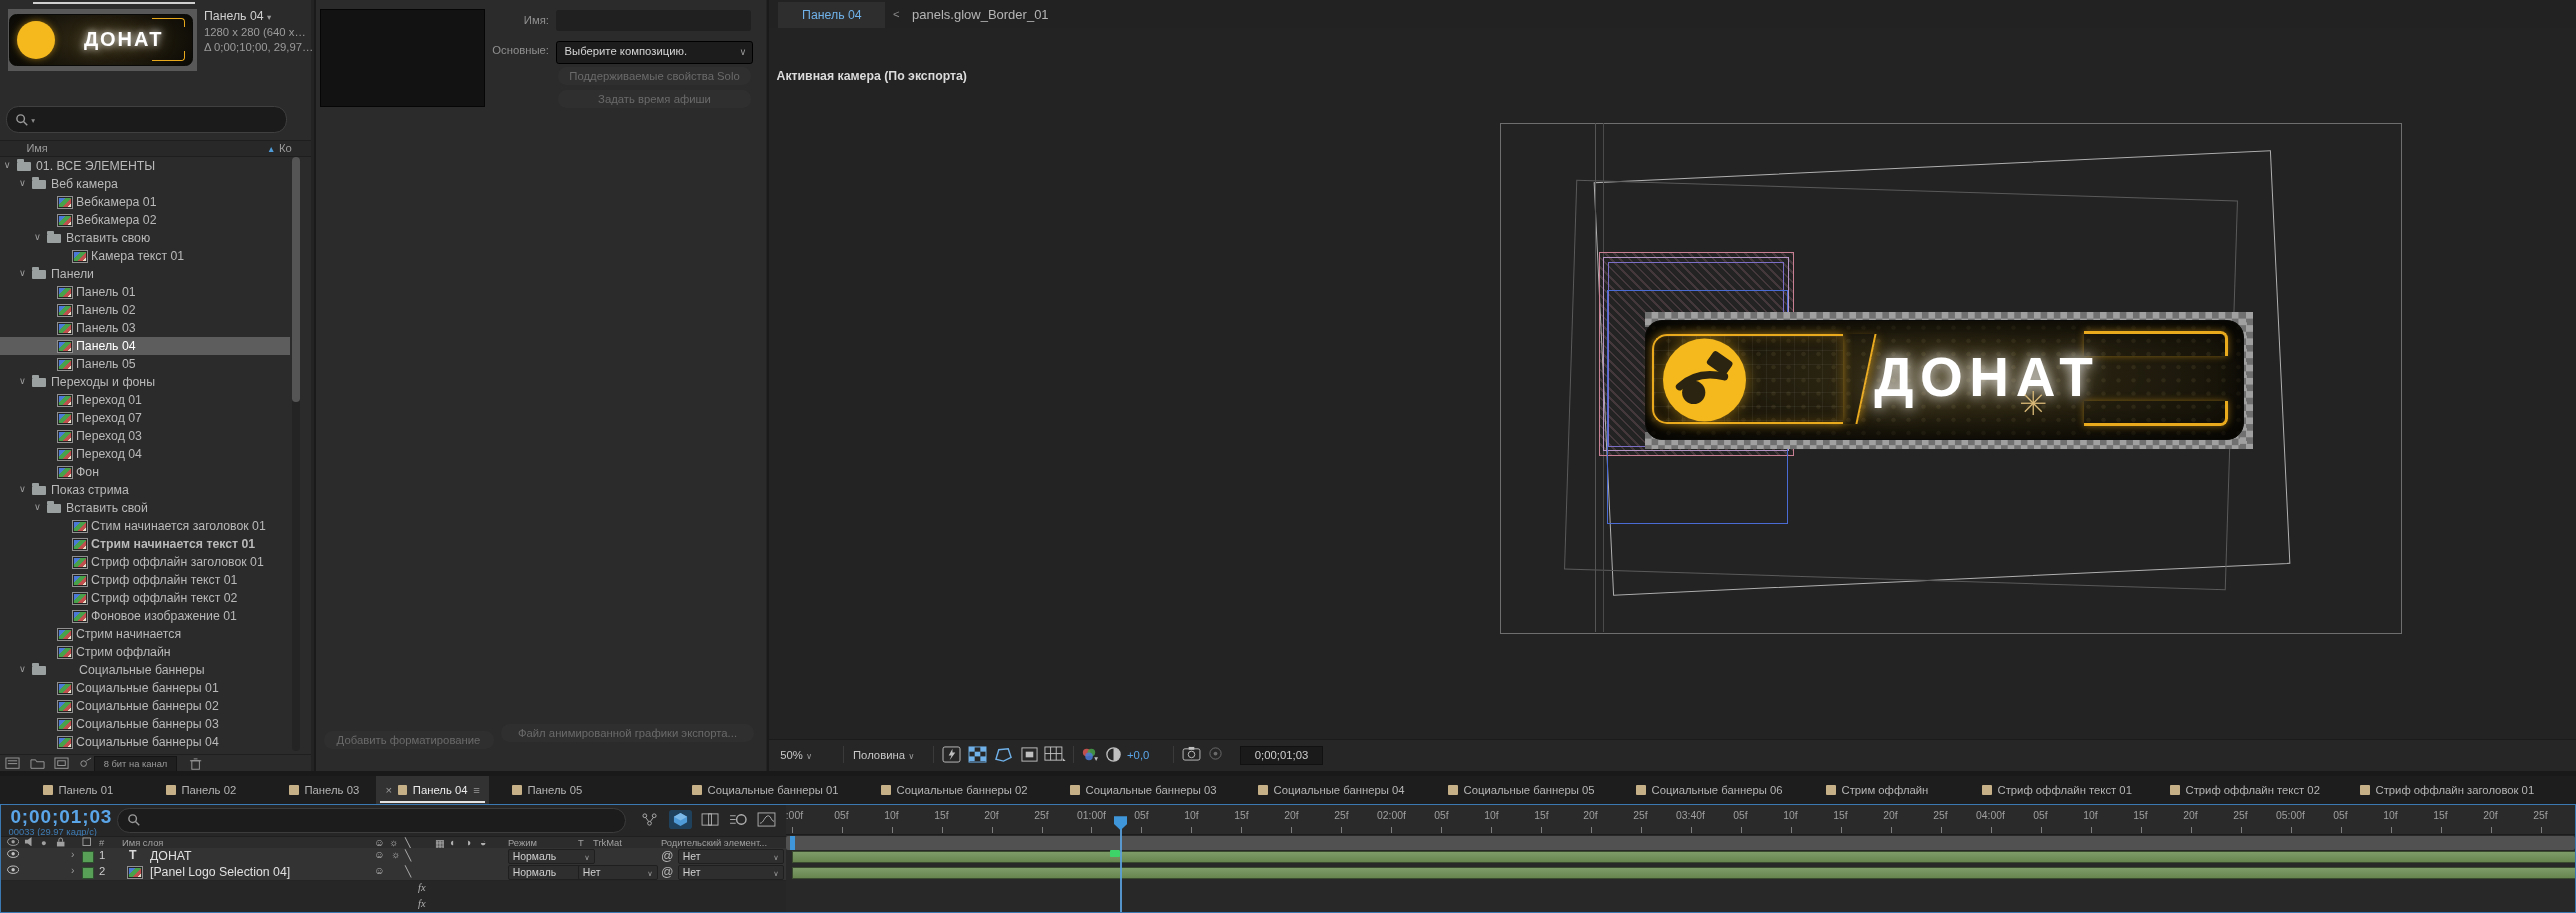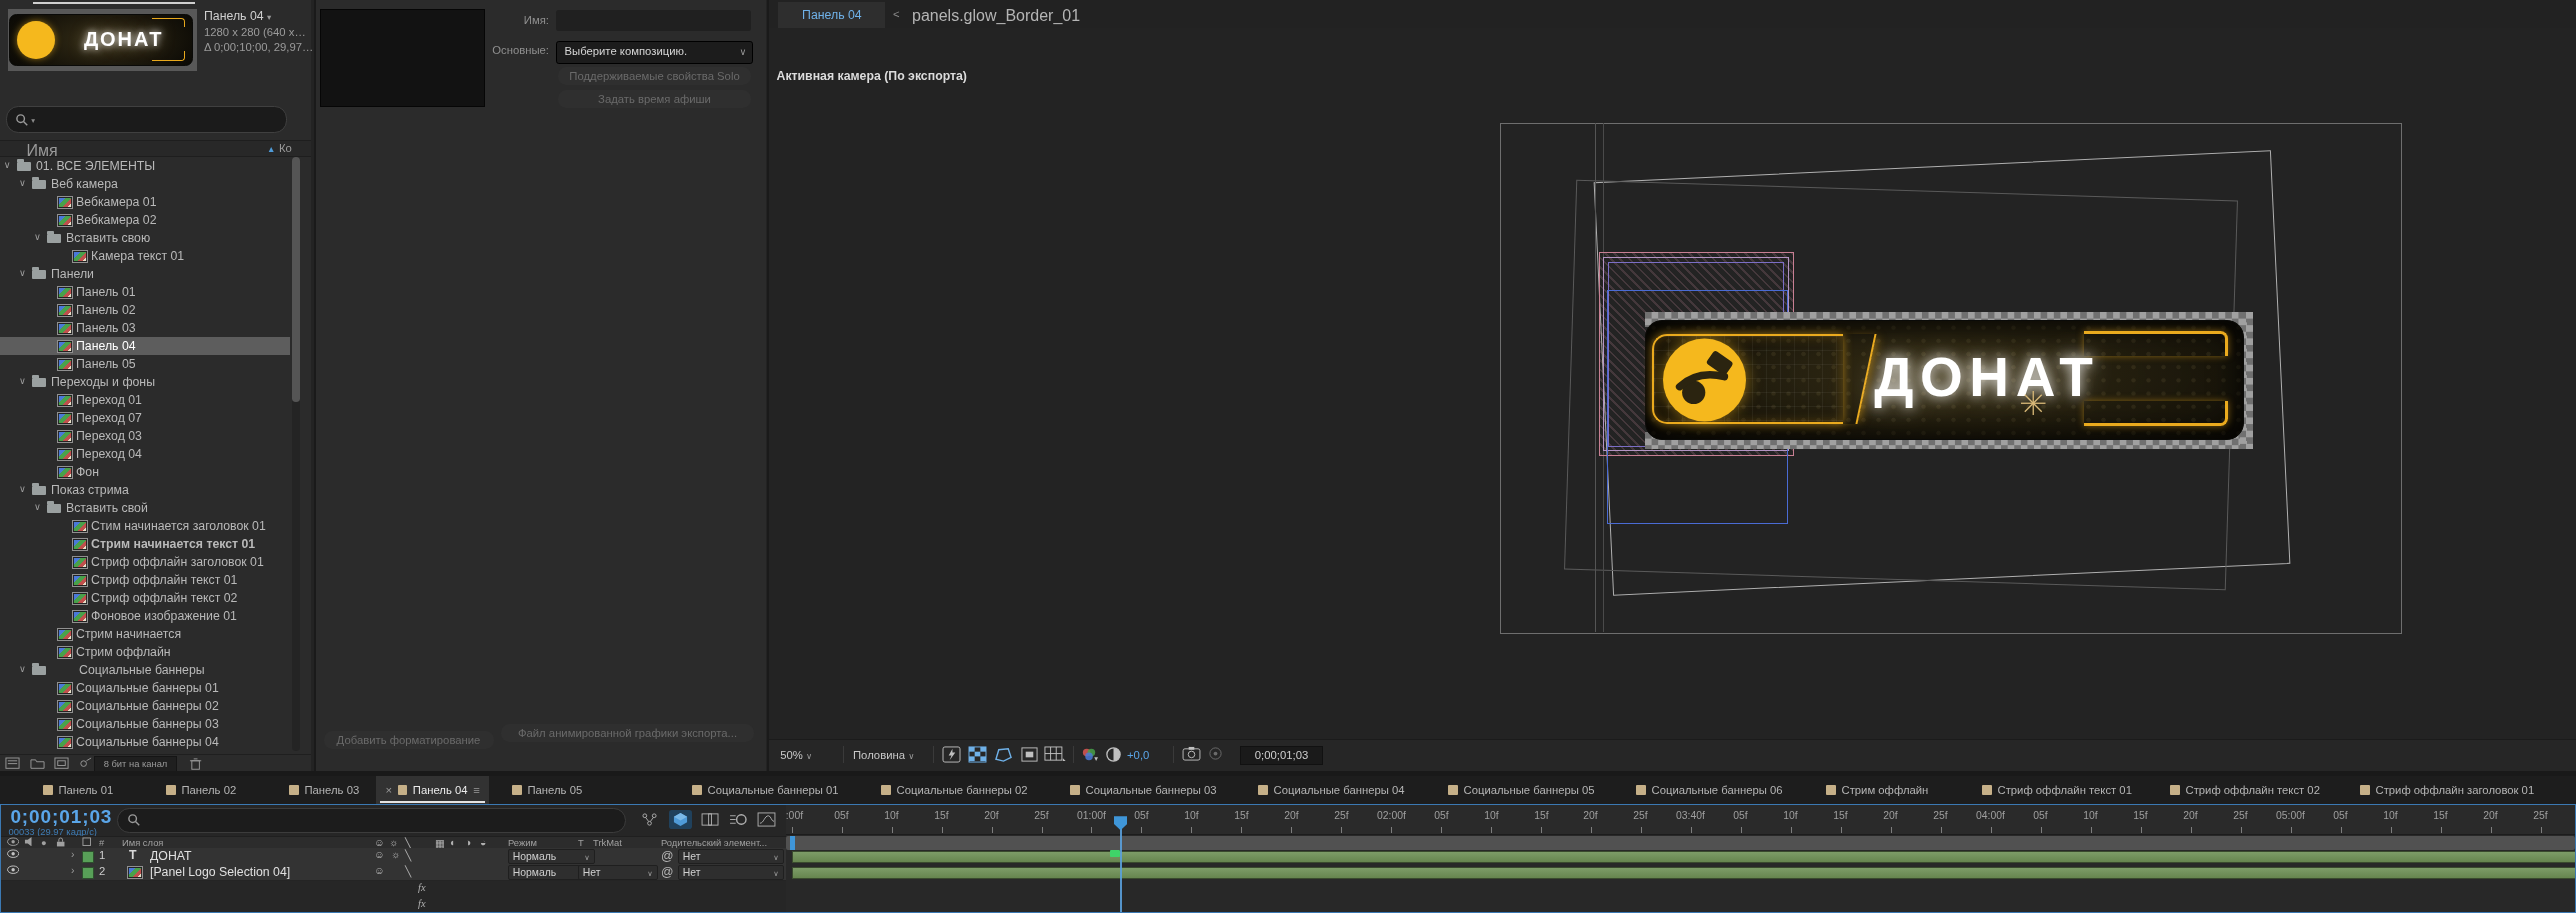--- a/index.html
+++ b/index.html
@@ -24,21 +24,21 @@
   .pp-corner-br{right:6.6px;bottom:3.8px;width:32px;height:8.5px;border-bottom:1.9px solid #e9a91c;border-right:1.9px solid #e9a91c;border-radius:0 0 3.8px 0;}
   .pp-info1{left:204px;top:9.4px;font-size:12.3px;color:#cfcfcf;white-space:nowrap;}
   .pp-info2{left:204px;top:26.4px;font-size:11.3px;color:#9b9b9b;white-space:nowrap;}
   .pp-info3{left:204px;top:41px;font-size:11.3px;color:#9b9b9b;white-space:nowrap;}
   .pp-info-arrow{font-size:8.5px;color:#9b9b9b;}
   .searchbox{left:5.7px;top:106px;width:279px;height:24.5px;background:#1b1b1b;border:0.9px solid #404040;border-radius:12.3px;}
   .searchbox .mag{position:absolute;left:8.5px;top:5.7px;}
   .searchbox .mag-arrow{position:absolute;left:24.5px;top:8.5px;font-size:7.5px;color:#8a8a8a;}
   .searchbox input{position:absolute;left:38px;top:1.9px;width:226px;height:19px;background:transparent;border:none;outline:none;color:#ddd;font-size:11.3px;font-family:"Liberation Sans",sans-serif;}
   .pcol-header{left:0;top:140px;width:311px;height:15px;background:#282828;border-top:0.9px solid #1e1e1e;border-bottom:0.9px solid #1e1e1e;}
-  .pcol-name{position:absolute;left:26.4px;top:0.9px;font-size:16px;color:#9a9a9a;}
+  .pcol-name{position:absolute;left:26.4px;top:0.9px;font-size:11px;color:#9a9a9a;}
   .pcol-sort{position:absolute;left:267px;top:2.8px;font-size:8.5px;color:#4f9bd8;}
   .pcol-comment{position:absolute;left:279px;top:0.9px;width:13.2px;overflow:hidden;font-size:11.3px;color:#9a9a9a;}
   #project-tree{left:0;top:157px;width:290px;height:598px;overflow:hidden;}
   .tree-row{position:relative;height:18px;width:100%;}
   .tree-row.selected{background:#5d5d5d;}
   .tree-row.selected .tree-label{color:#ffffff;}
   .twirl{position:absolute;top:1.9px;font-size:9.4px;color:#9e9e9e;}
   .folder-icon{position:absolute;top:4.7px;width:14px;height:9.4px;background:#9aa0a0;border-radius:0.9px;}
   .folder-icon::before{content:"";position:absolute;left:0;top:-2.8px;width:6.6px;height:2.8px;background:#9aa0a0;border-radius:0.9px 0.9px 0 0;}
   .footage-icon{position:absolute;top:2.8px;width:14px;height:11.3px;border:0.9px solid #909090;
@@ -69,21 +69,21 @@
   .eg-btn-poster{left:242px;top:90px;width:193px;}
   .eg-btn-format{left:7.5px;top:731px;width:170px;}
   .eg-btn-export{left:185px;top:724px;width:253px;}
 
   
   #viewer-panel{left:767px;top:0;width:1809px;height:771px;background:#262626;border-left:2.8px solid #1a1a1a;}
   .v-tabstrip{left:0;top:0;width:1809px;height:28px;background:#222;border-bottom:0.9px solid #161616;}
   .v-tab{position:absolute;left:9.4px;top:1.9px;width:107px;height:26.4px;background:#2e2e2e;}
   .v-tab-label{position:absolute;left:0;right:0;top:5.7px;text-align:center;font-size:12.3px;color:#6fb1e8;}
   .v-tab-back{position:absolute;left:124px;top:7.5px;font-size:11.3px;color:#8a8a8a;}
-  .v-breadcrumb{position:absolute;left:143px;top:6.6px;font-size:16px;color:#b5b5b5;white-space:nowrap;}
+  .v-breadcrumb{position:absolute;left:143px;top:6.6px;font-size:13px;color:#b5b5b5;white-space:nowrap;}
   .v-camera-label{left:7.5px;top:41px;font-size:12.3px;font-weight:bold;color:#dcdcdc;}
   .v-canvas{left:0;top:28px;width:1809px;height:711px;background:#232323;overflow:hidden;}
   .wf{position:absolute;pointer-events:none;}
   .wf-big{left:731px;top:95px;width:900px;height:509px;border:0.9px solid #6e6e6e;}
   .wf-tiltA{left:834px;top:138px;width:676px;height:412px;border:0.9px solid #b0b0b0;transform:rotate(-2.7deg);}
   .wf-tiltB{left:801px;top:162px;width:660px;height:388px;border:0.9px solid #5a5a5a;transform:rotate(1.8deg);}
   .wf-vline1{left:826px;top:95px;width:0.9px;height:509px;background:#555;}
   .wf-vline2{left:834px;top:95px;width:0.9px;height:509px;background:#4a4a4a;}
   .wf-purple1{left:830px;top:224px;width:193px;height:202px;border:1.9px solid #c87f93;
       background:repeating-linear-gradient(45deg,rgba(220,150,170,.18) 0 1.9px,transparent 1.9px 6.6px);}

